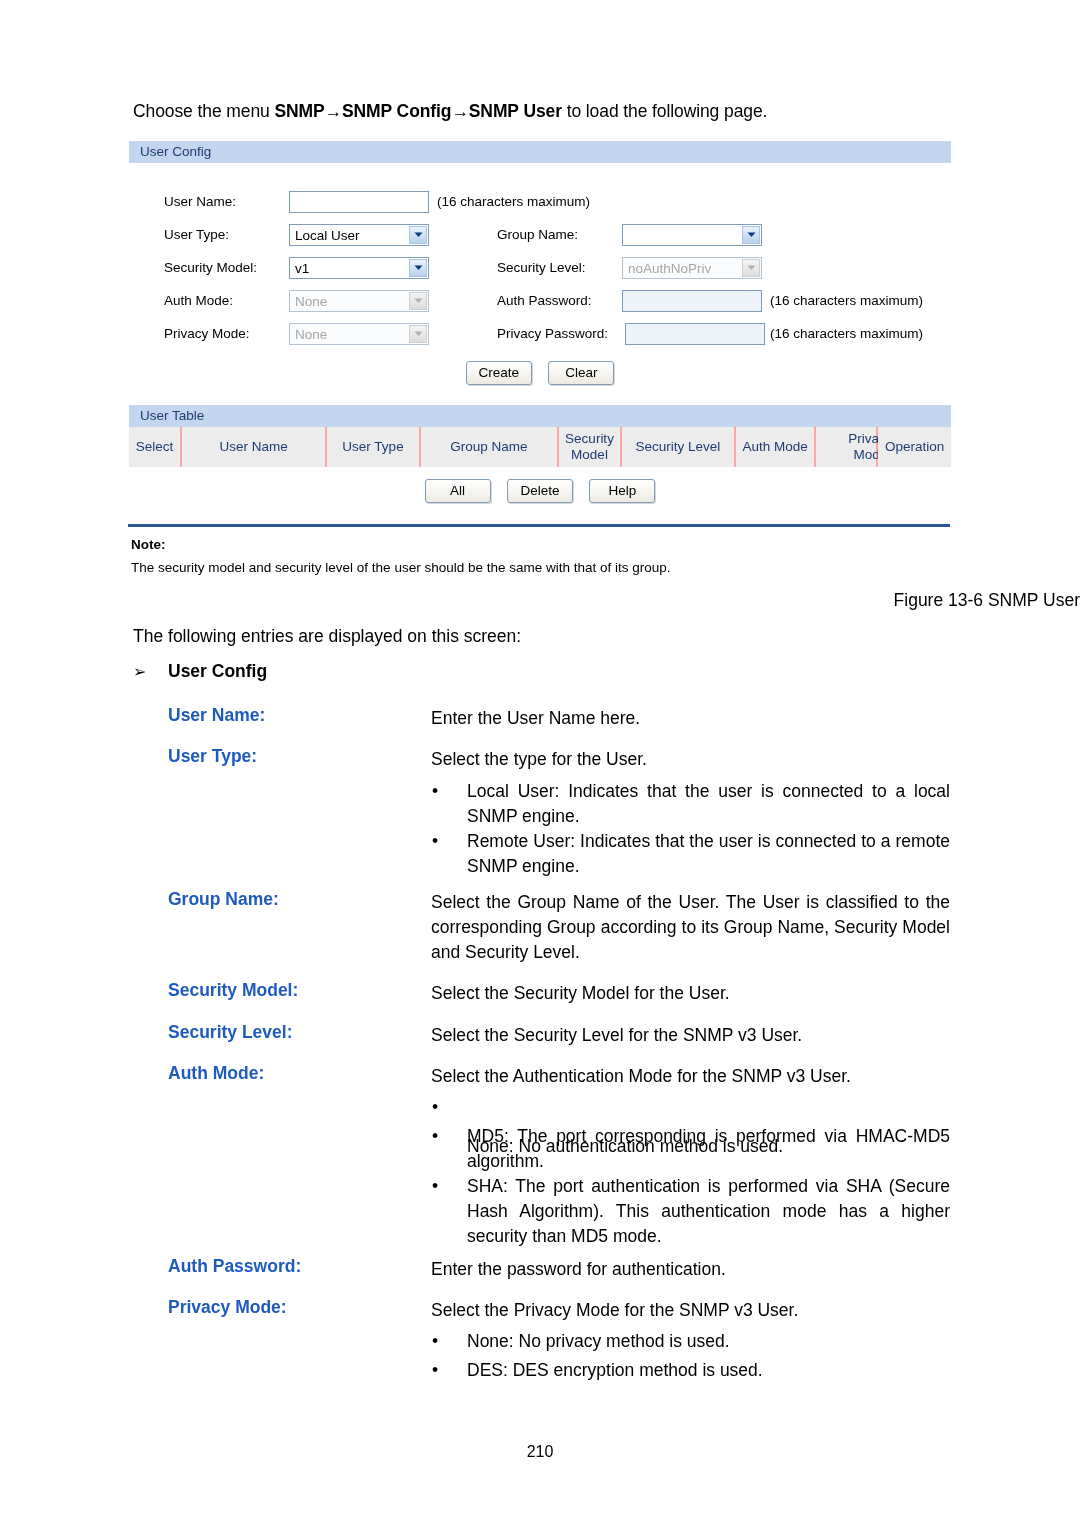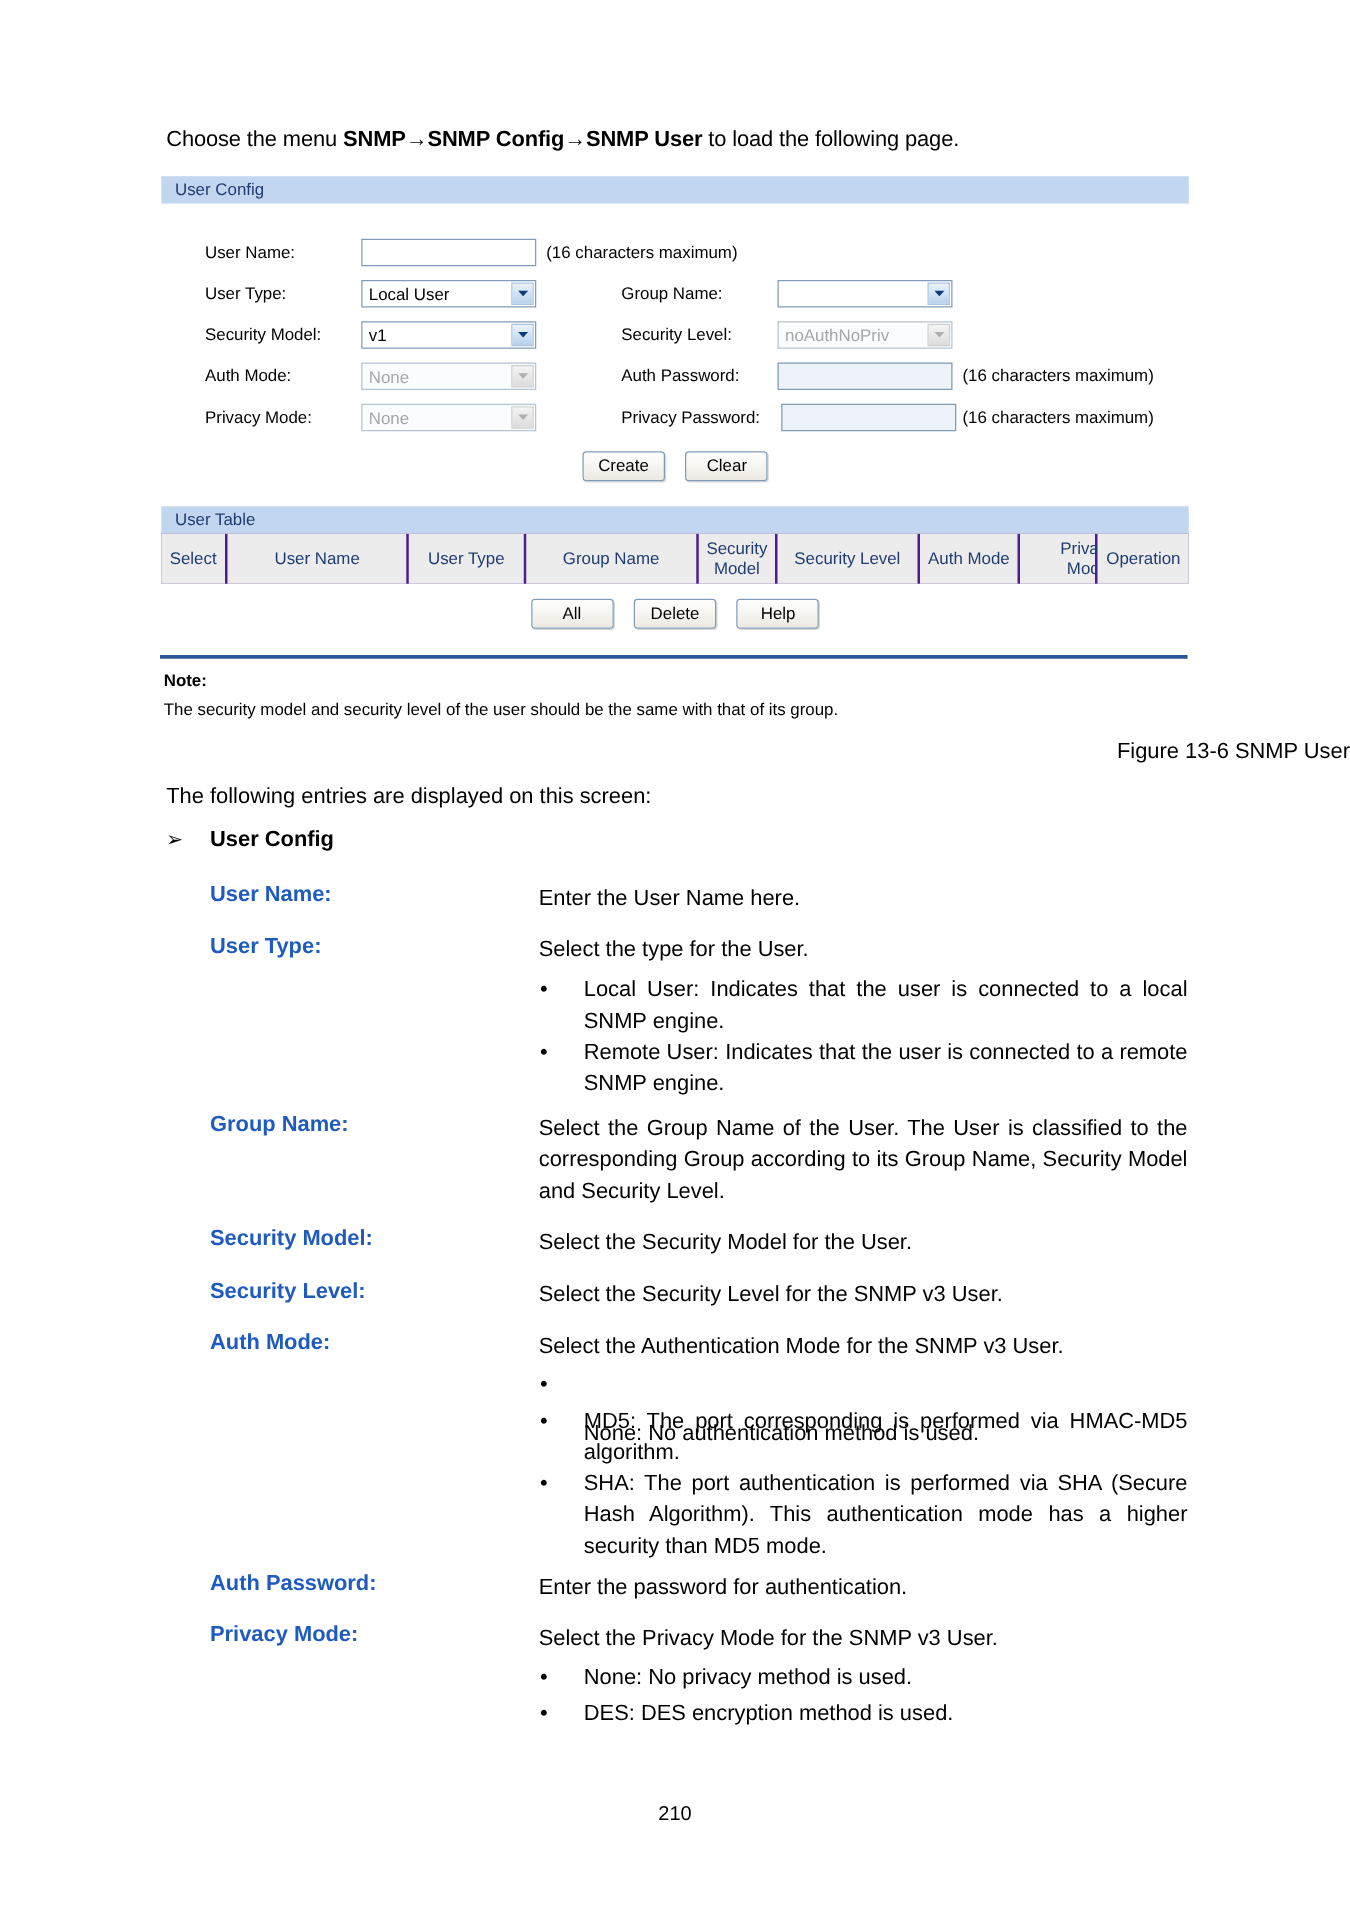--- a/index.html
+++ b/index.html
@@ -169,21 +169,21 @@
   }
 
   
   .thead {
     position: absolute;
     left: 0;
     top: 22px;
     width: 100%;
     height: 40px;
     display: flex;
-    background: #4c1d95;
+    background: #fca5a5;
   }
   .th {
     background: #ececec;
     color: #1f3c72;
     font-size: 13.5px;
     display: flex;
     align-items: center;
     justify-content: center;
     text-align: center;
     line-height: 16px;

